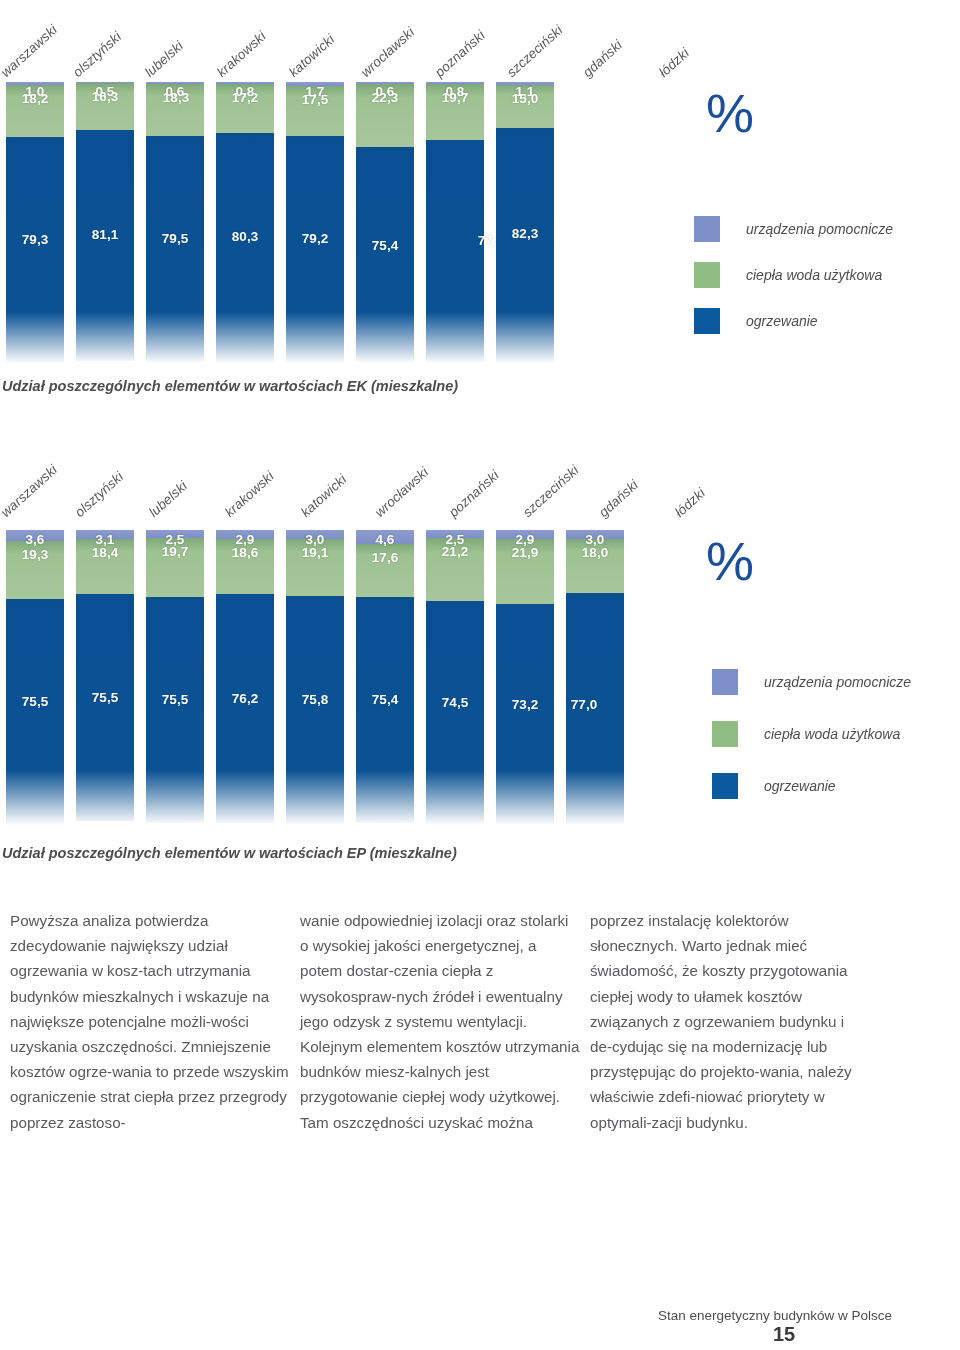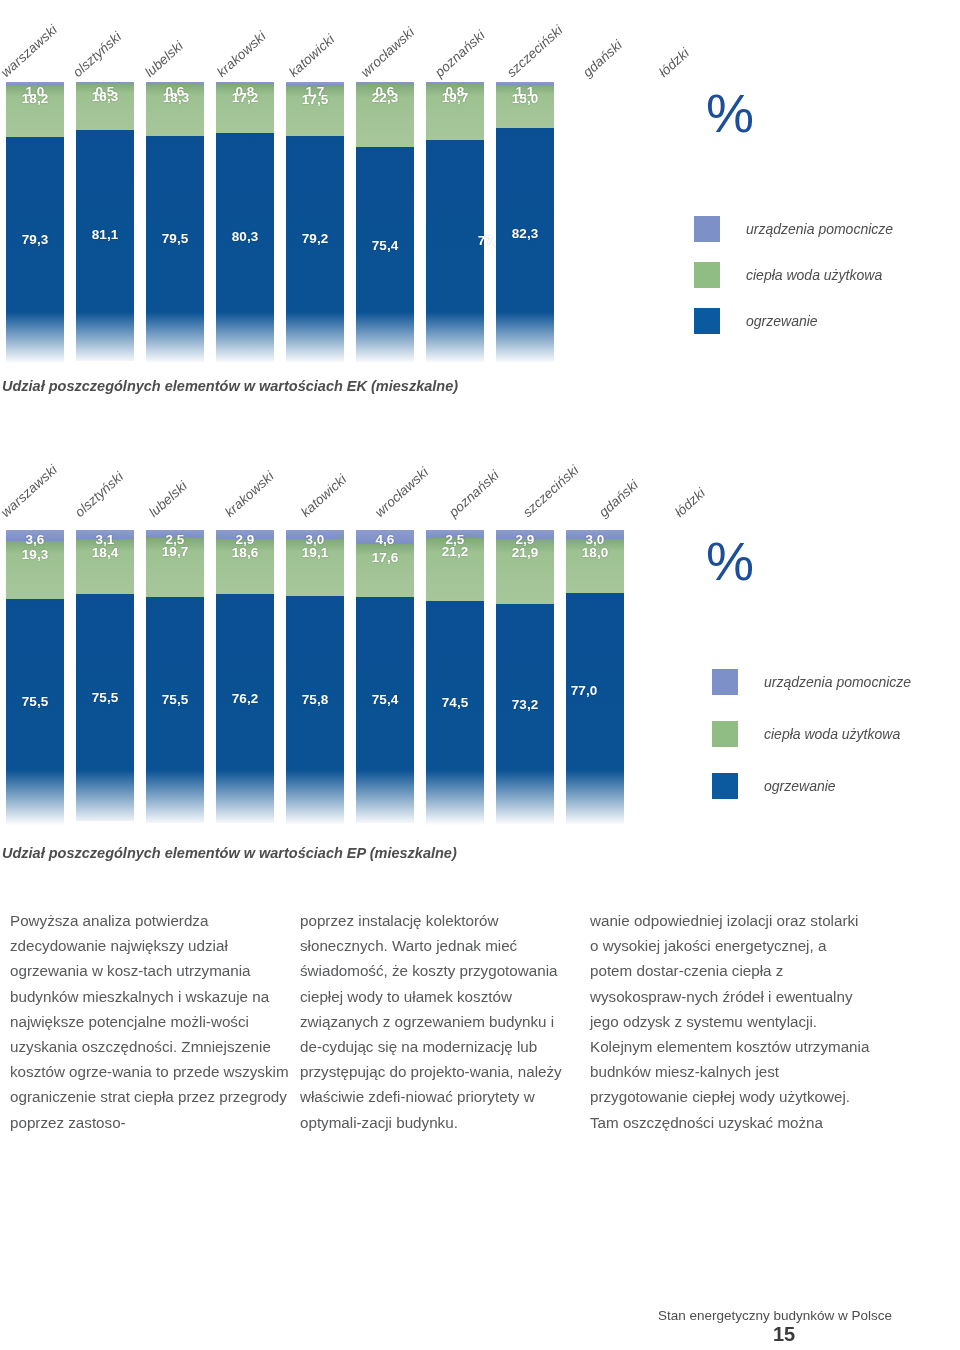--- a/index.html
+++ b/index.html
@@ -328,21 +328,21 @@
           <div class="seg-val" style="top: 166.632px; left: 6px; width: 58px;">73,2</div>
         </div>
         <div class="barwrap" style="width: 70px; height: 300px;">
           <div class="bar" style="width: 58px; margin-left: 6px;">
             <div class="seg seg-aux" style="height: 9px;"></div>
             <div class="seg seg-dhw" style="height: 54px;"></div>
             <div class="seg seg-heat" style="height: 231px;"></div>
           </div>
           <div class="seg-val" style="top: 2px; left: 6px; width: 58px;">3,0</div>
           <div class="seg-val" style="top: 15px; left: 6px; width: 58px;">18,0</div>
-          <div class="seg-val" style="top: 153px; left: 6px; width: 36px;">77,0</div>
+          <div class="seg-val" style="top: 167px; left: 6px; width: 36px;">77,0</div>
         </div>
       </div>
     <div class="fade-bottom" style="top:330px;height:60px;width:700px;left:0;"></div>
     <div class="pct-sign" style="left:706px;top:90px;">%</div>
     <div class="legend" id="c2-legend" style="left:712px;top:216px;">
         <div class="legend-row" style="height: 52px;">
           <span class="swatch sw-aux"></span>
           <span class="legend-label">urządzenia pomocnicze</span>
         </div>
         <div class="legend-row" style="height: 52px;">
@@ -355,24 +355,24 @@
         </div>
       </div>
     <div class="caption" style="top:405px;">Udział poszczególnych elementów w wartościach EP (mieszkalne)</div>
   </div>
 
   <div class="cols">
     <div class="col">
       <p>Powyższa analiza potwierdza zdecydowanie największy udział ogrzewania w kosz-tach utrzymania budynków mieszkalnych i wskazuje na największe potencjalne możli-wości uzyskania oszczędności. Zmniejszenie kosztów ogrze-wania to przede wszyskim ograniczenie strat ciepła przez przegrody poprzez zastoso-</p>
     </div>
     <div class="col">
-      <p>poprzez instalację kolektorów słonecznych. Warto jednak mieć świadomość, że koszty przygotowania ciepłej wody to ułamek kosztów związanych z ogrzewaniem budynku i de-cydując się na modernizację lub przystępując do projekto-wania, należy właściwie zdefi-niować priorytety w optymali-zacji budynku.</p>
+      <p>wanie odpowiedniej izolacji oraz stolarki o wysokiej jakości energetycznej, a potem dostar-czenia ciepła z wysokospraw-nych źródeł i ewentualny jego odzysk z systemu wentylacji. Kolejnym elementem kosztów utrzymania budnków miesz-kalnych jest przygotowanie ciepłej wody użytkowej. Tam oszczędności uzyskać można</p>
     </div>
     <div class="col">
-      <p>wanie odpowiedniej izolacji oraz stolarki o wysokiej jakości energetycznej, a potem dostar-czenia ciepła z wysokospraw-nych źródeł i ewentualny jego odzysk z systemu wentylacji. Kolejnym elementem kosztów utrzymania budnków miesz-kalnych jest przygotowanie ciepłej wody użytkowej. Tam oszczędności uzyskać można</p>
+      <p>poprzez instalację kolektorów słonecznych. Warto jednak mieć świadomość, że koszty przygotowania ciepłej wody to ułamek kosztów związanych z ogrzewaniem budynku i de-cydując się na modernizację lub przystępując do projekto-wania, należy właściwie zdefi-niować priorytety w optymali-zacji budynku.</p>
     </div>
   </div>
 
   <div class="footer">
     <div class="f-rule"></div>
     <div class="f-text">Stan energetyczny budynków w Polsce</div>
     <div class="f-rule"></div>
     <div class="f-page">15</div>
   </div>
 

